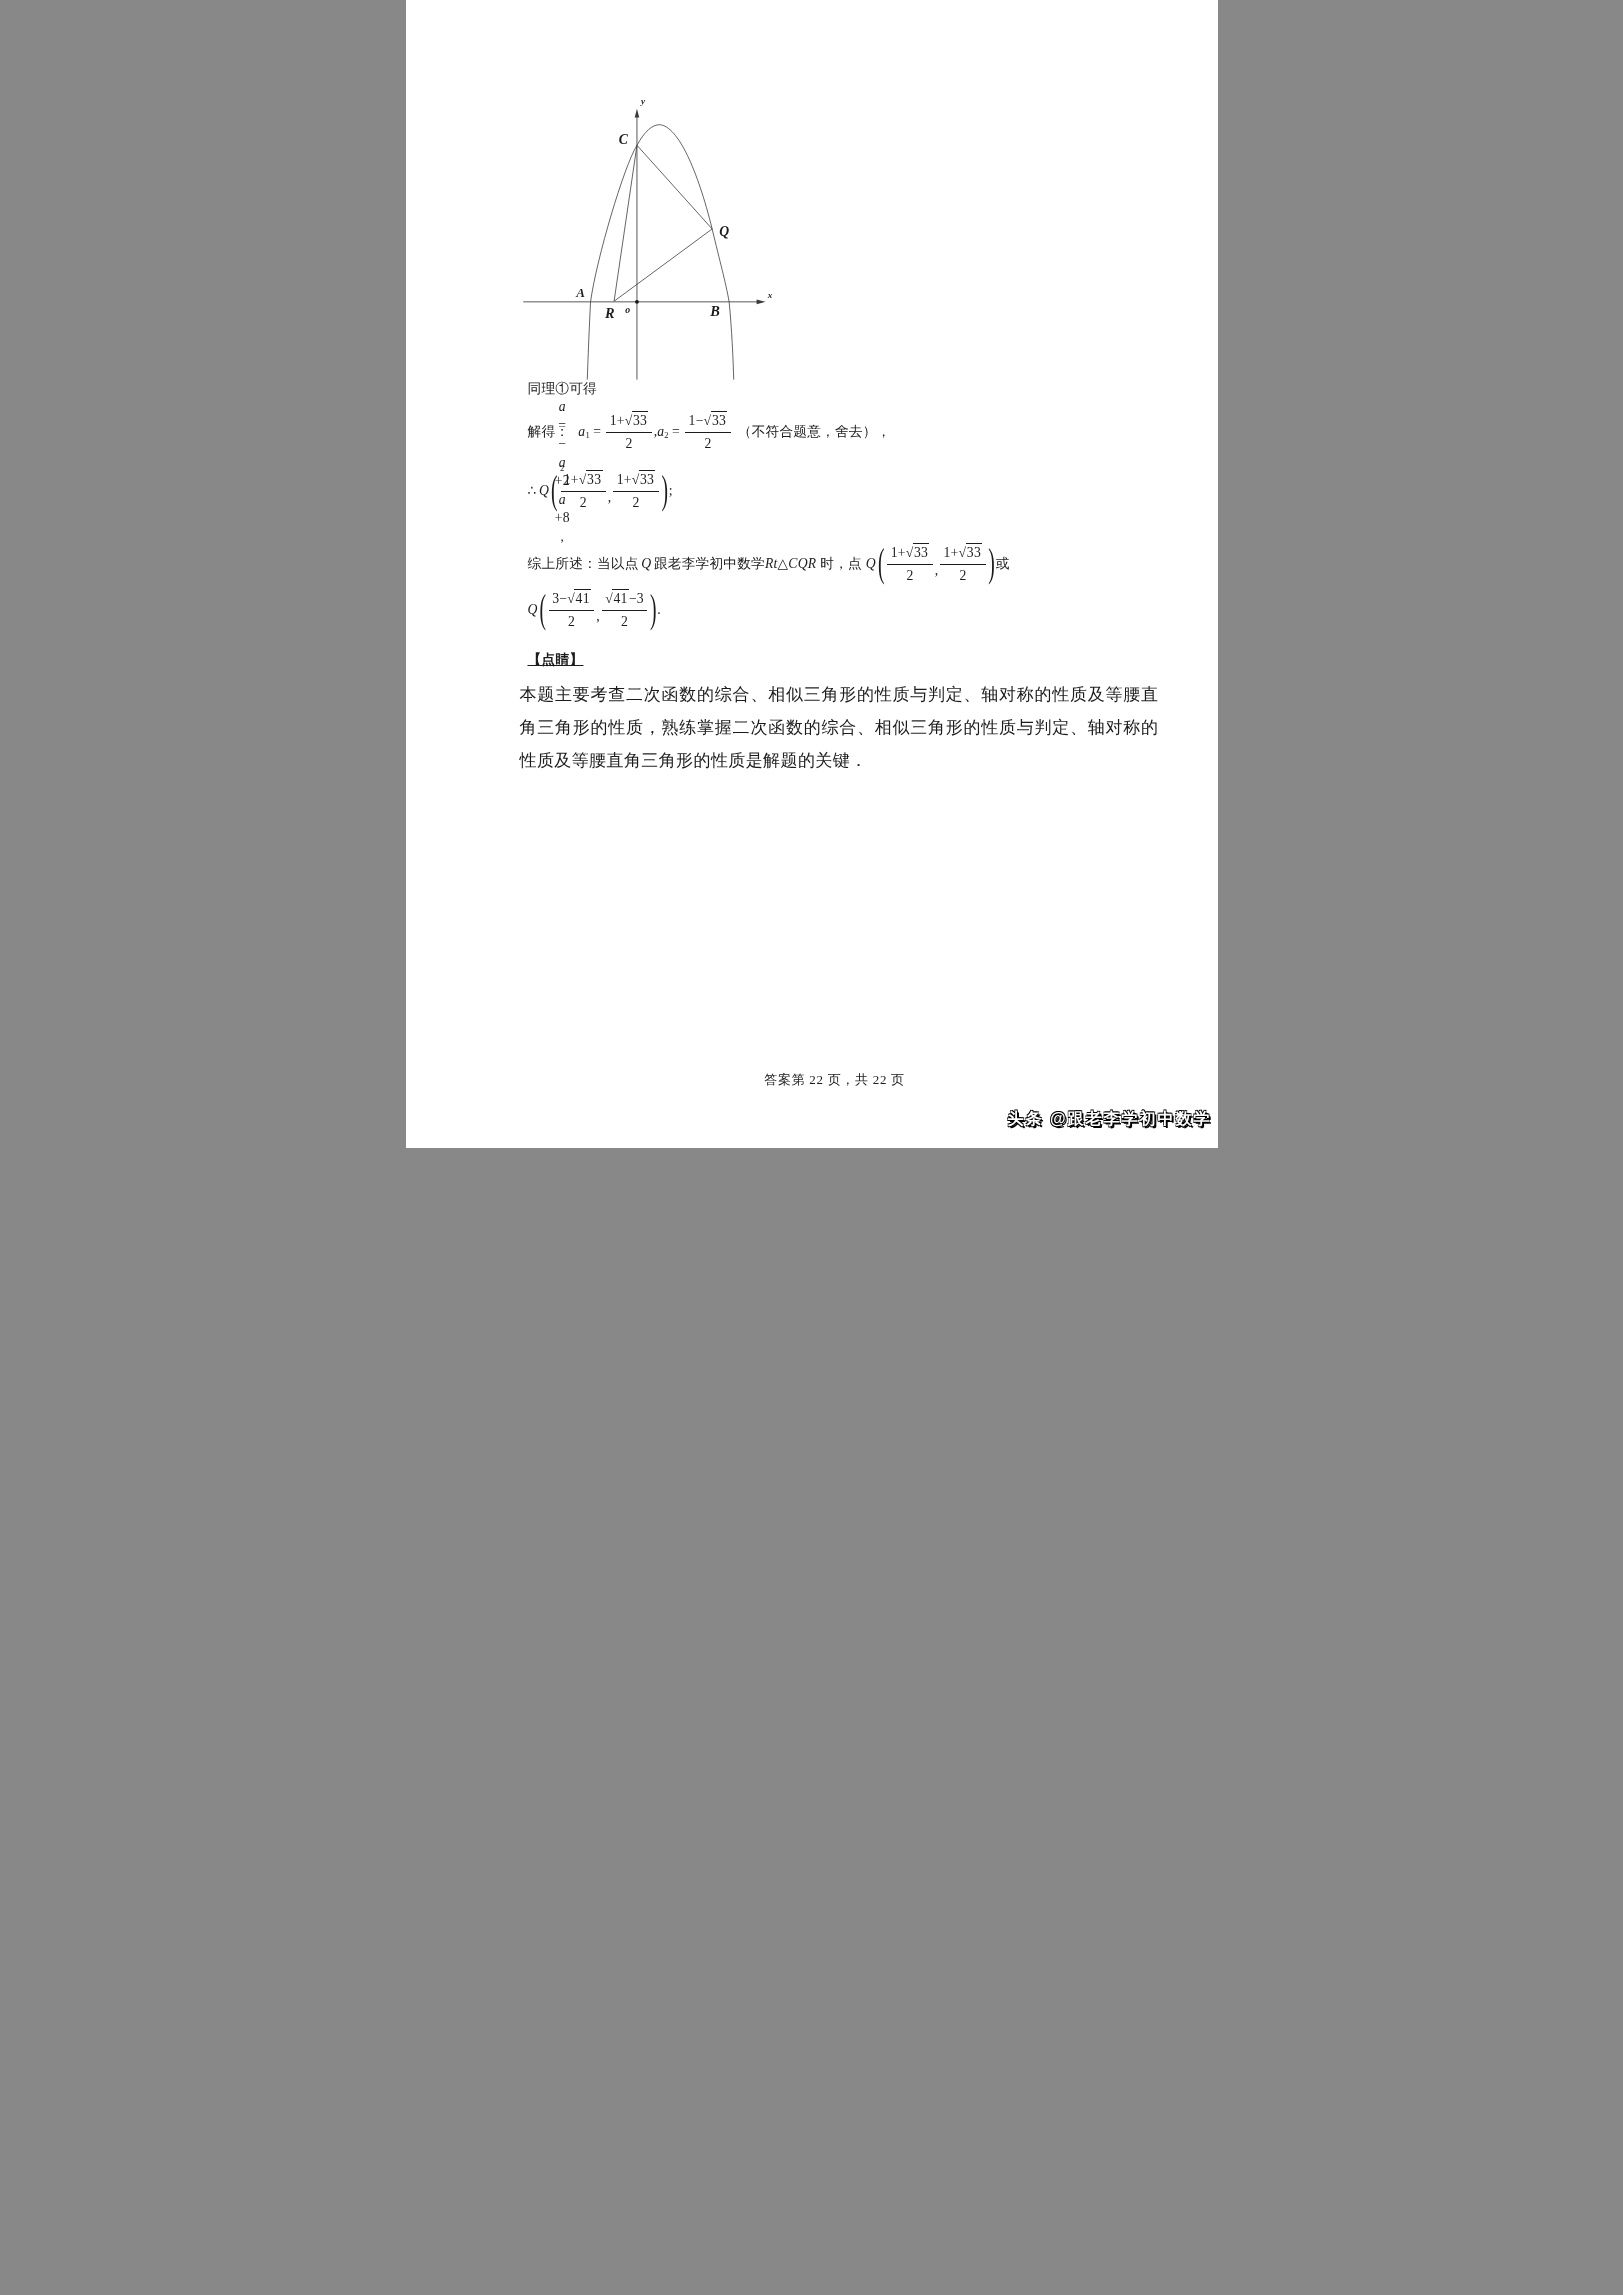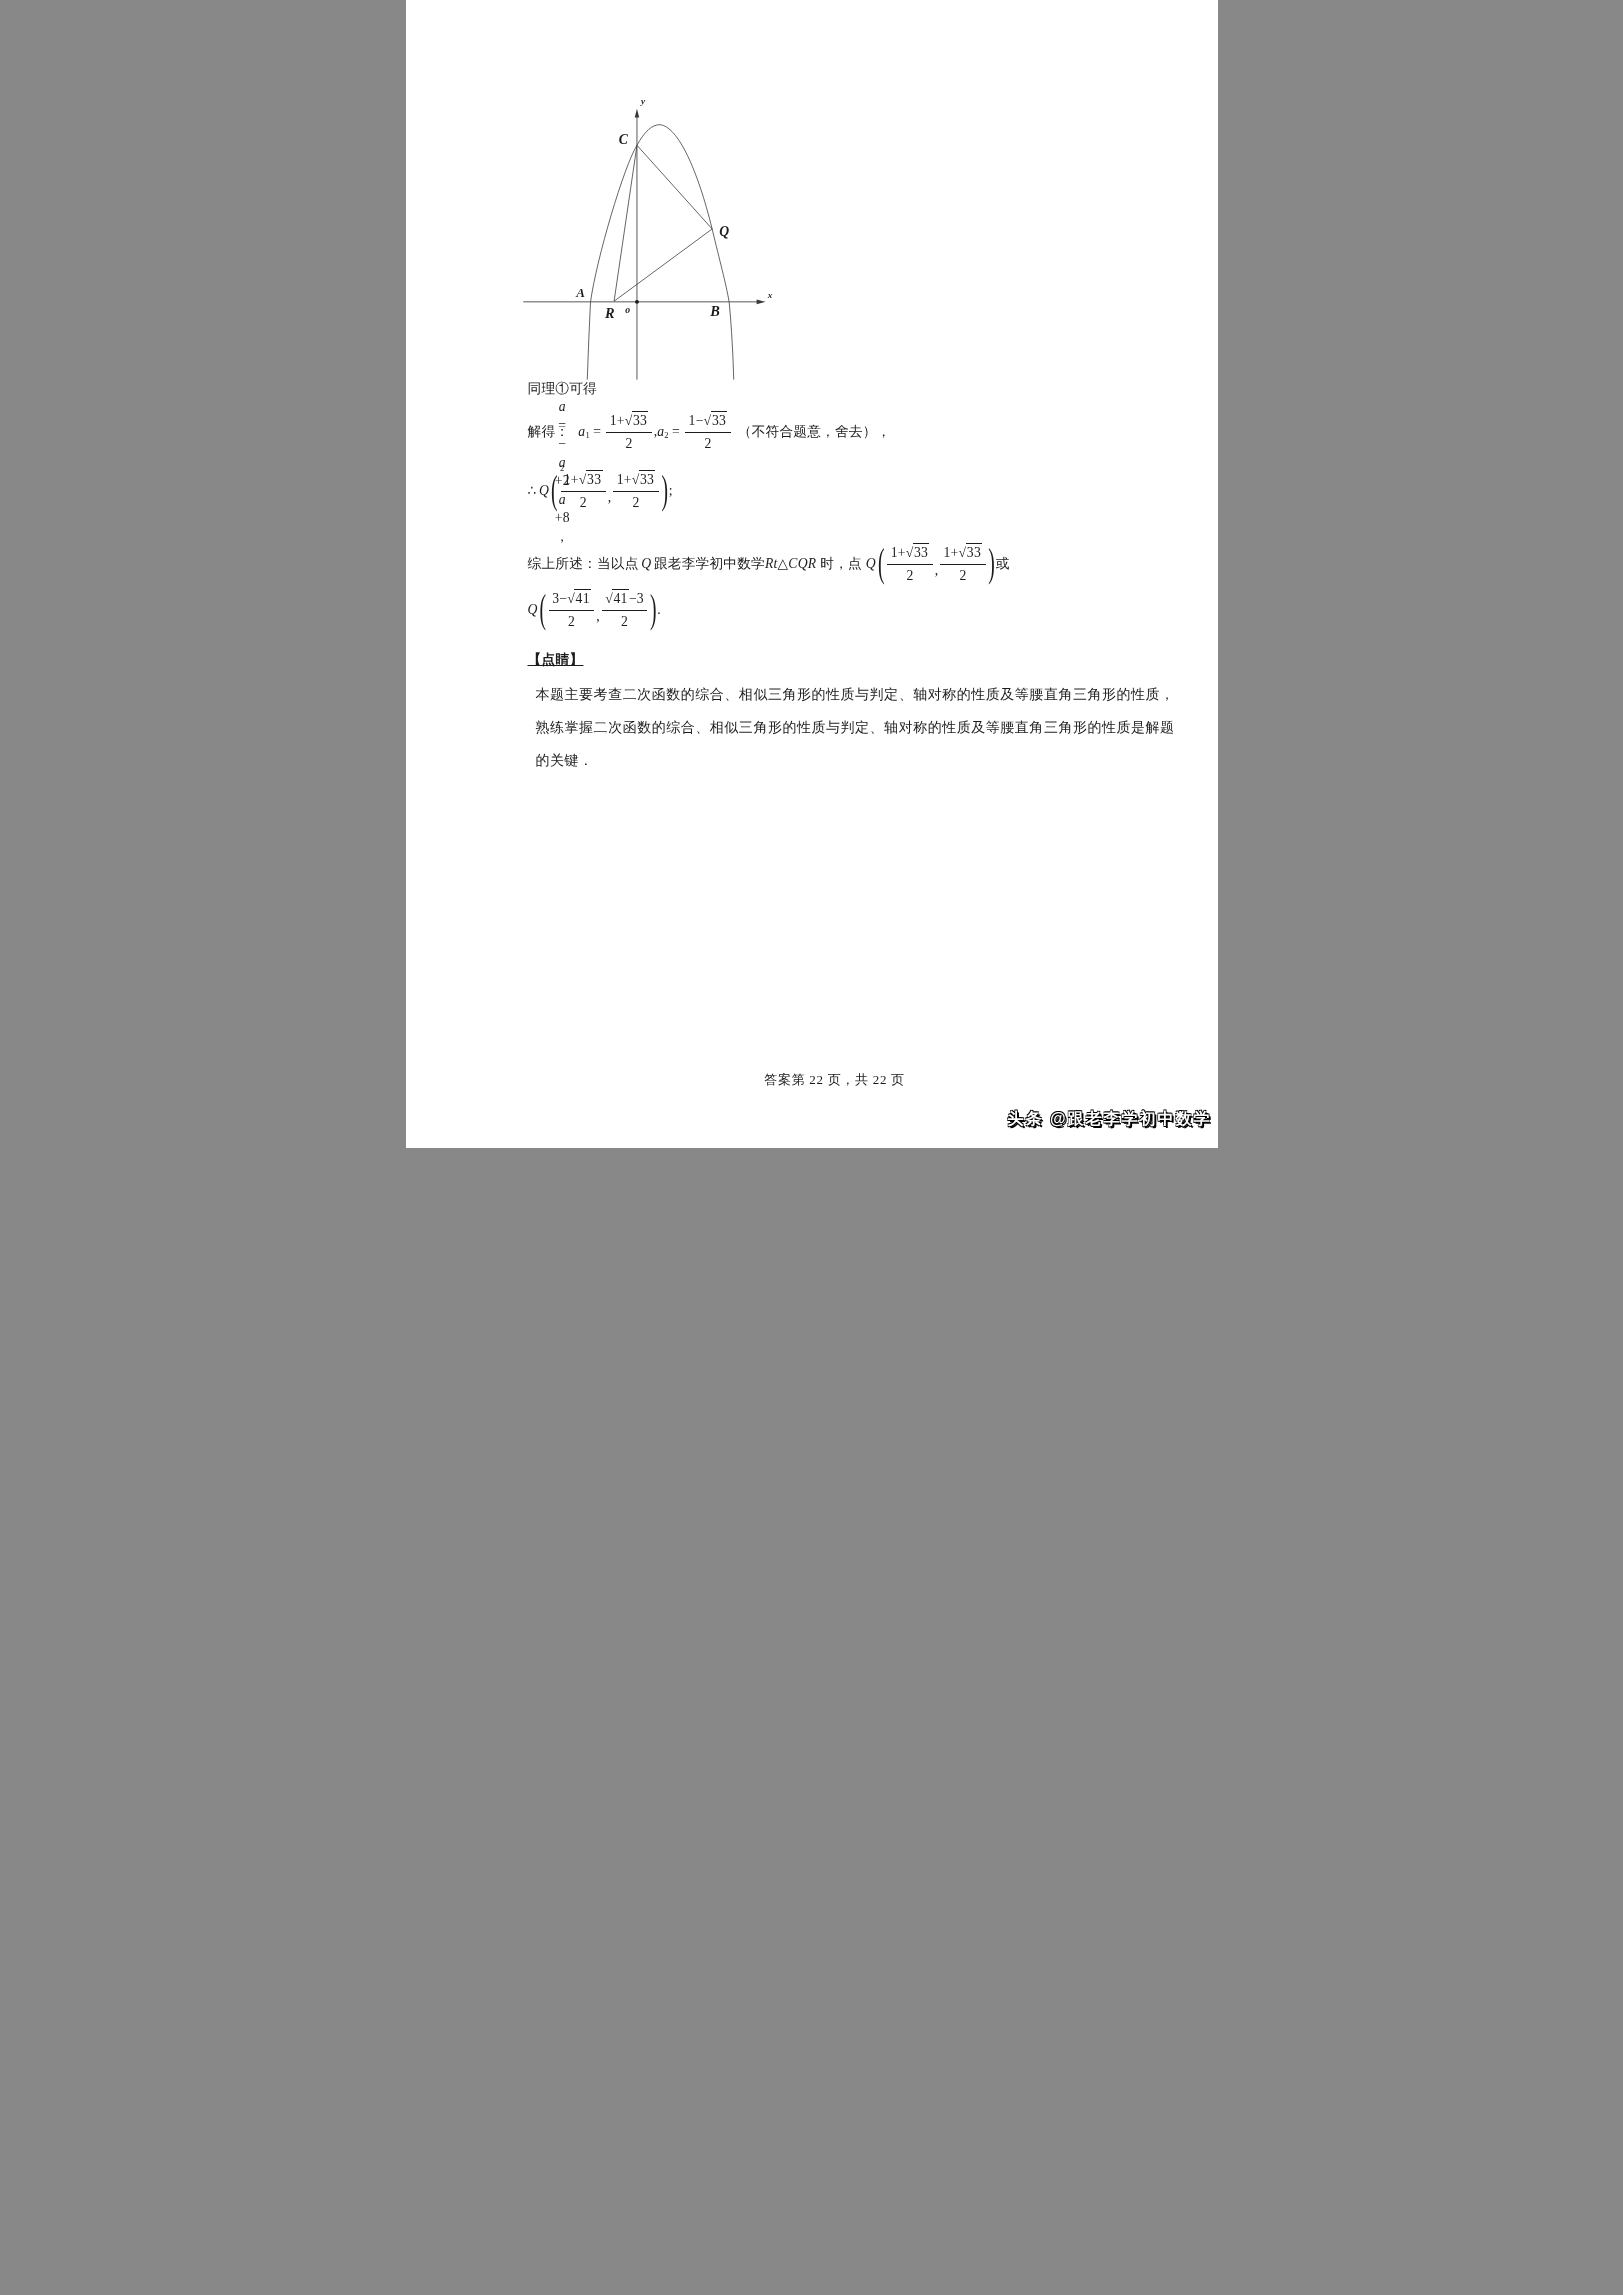--- a/index.html
+++ b/index.html
@@ -31,22 +31,22 @@
   .frac .num { display:inline-flex; align-items:baseline; padding:0 3.3px 2px 3.3px; border-bottom:1px solid #1c1c1c; }
   .frac .den { padding-top:2px; }
   .sq { display:inline-flex; align-items:baseline; }
   .sqsym { font-style:normal; }
   .rad { border-top:1.1px solid #1c1c1c; padding:0 1.3px; margin-left:-0.7px; font-style:normal;text-align:right; }
   
   .bigp { display:inline-block; font-size:19.6px; font-weight:400; transform:scaleY(2.05); transform-origin:center; padding:0 0.7px; font-style:normal; }
   .punct-low { align-self:flex-end; padding-bottom:9.2px; }
   
   .para {
-    position:absolute; left:130px; width:639px;
-    font-size:14px; line-height:33px; text-align:justify;
+    position:absolute; left:114px; width:639px;
+    font-size:17px; line-height:33px; text-align:justify;
     letter-spacing:0.4px; white-space:normal;
   }
   .tip-head { position:absolute; left:122px; font-size:13.7px; font-weight:bold; letter-spacing:0.3px; }
   
   .footer { position:absolute; left:0; width:100%; text-align:center; font-size:13px; letter-spacing:0.7px; }
   
   .wm {
     position:absolute; right:5.9px; top:1109px;
     font-family:Liberation Sans, sans-serif;
     font-size:16px; font-weight:bold; letter-spacing:2px;

